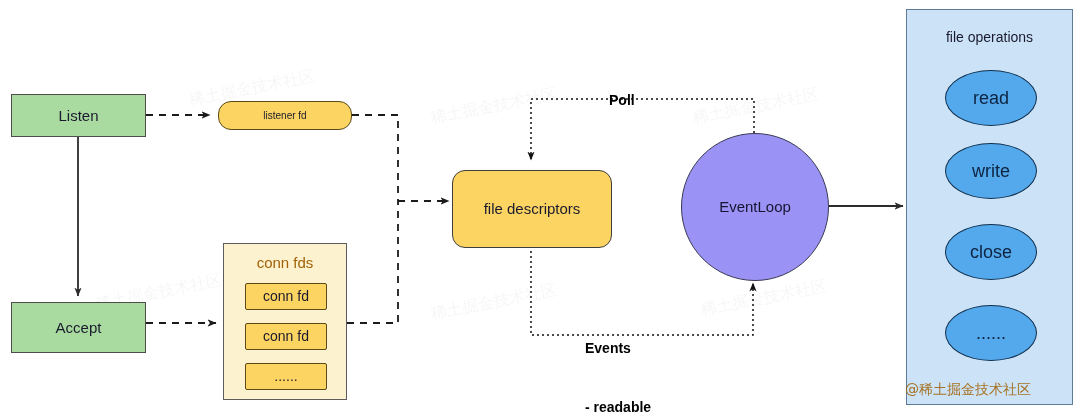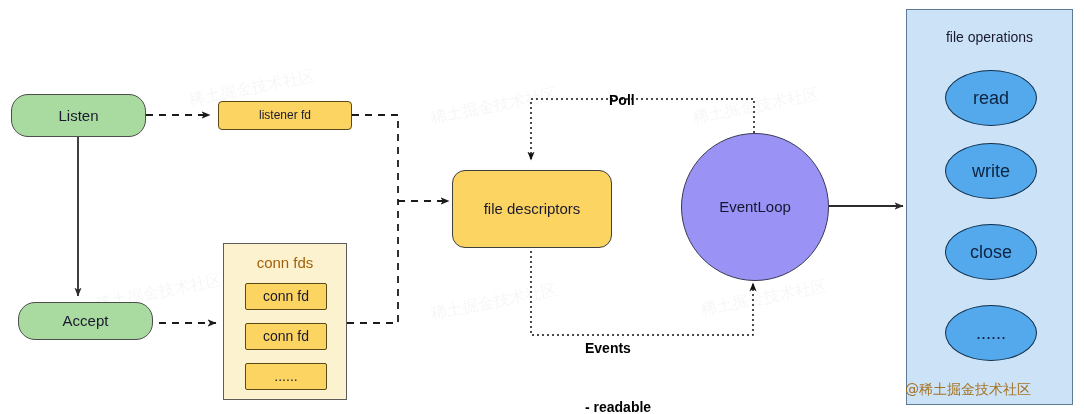--- a/index.html
+++ b/index.html
@@ -24,34 +24,33 @@
   }
   .node {
     position: absolute;
     box-sizing: border-box;
     display: flex;
     align-items: center;
     justify-content: center;
     color: #1a1a2e;
     text-align: center;
     line-height: 1.15;
-    border-radius: 17px;
   }
   
   .proc-box {
     background: #a9dba0;
     border: 1.6px solid #4d4d4d;
     font-size: 15px;
   }
   
   .fd-pill {
     background: #fcd462;
     border: 1.6px solid #5a4a17;
-    border-radius: 4px;
-    font-size: 12px;
+    border-radius: 13px;
+    font-size: 10px;
   }
   .fd-pill.small {
     font-size: 14px;
     border-radius: 2px;
   }
   
   .fd-big {
     background: #fcd462;
     border: 1.8px solid #3f3f3f;
     border-radius: 13px;
@@ -181,21 +180,21 @@
   <div class="wm-ghost" style="left:430px; top:96px;">稀土掘金技术社区</div>
   <div class="wm-ghost" style="left:692px; top:96px;">稀土掘金技术社区</div>
   <div class="wm-ghost" style="left:95px;  top:282px;">稀土掘金技术社区</div>
   <div class="wm-ghost" style="left:430px; top:292px;">稀土掘金技术社区</div>
   <div class="wm-ghost" style="left:700px; top:288px;">稀土掘金技术社区</div>
 
   <div class="node proc-box" style="left:11px; top:94px; width:135px; height:43px;">
     <span>Listen</span>
   </div>
 
-  <div class="node proc-box" style="left:18px; top:302px; width:135px; height:38px;align-items:center;">
+  <div class="node proc-box" style="left:11px; top:302px; width:135px; height:51px;align-items:center;">
     <span>Accept</span>
   </div>
 
   <div class="node fd-pill" style="left:218px; top:101px; width:134px; height:29px;">
     <span>listener fd</span>
   </div>
 
   <div class="conn-group" style="left:223px; top:243px; width:124px; height:157px;">
     <div class="conn-group-title" style="top:10px;">conn fds</div>
     <div class="node fd-pill small" style="left:21px; top:39px; width:82px; height:27px;">

